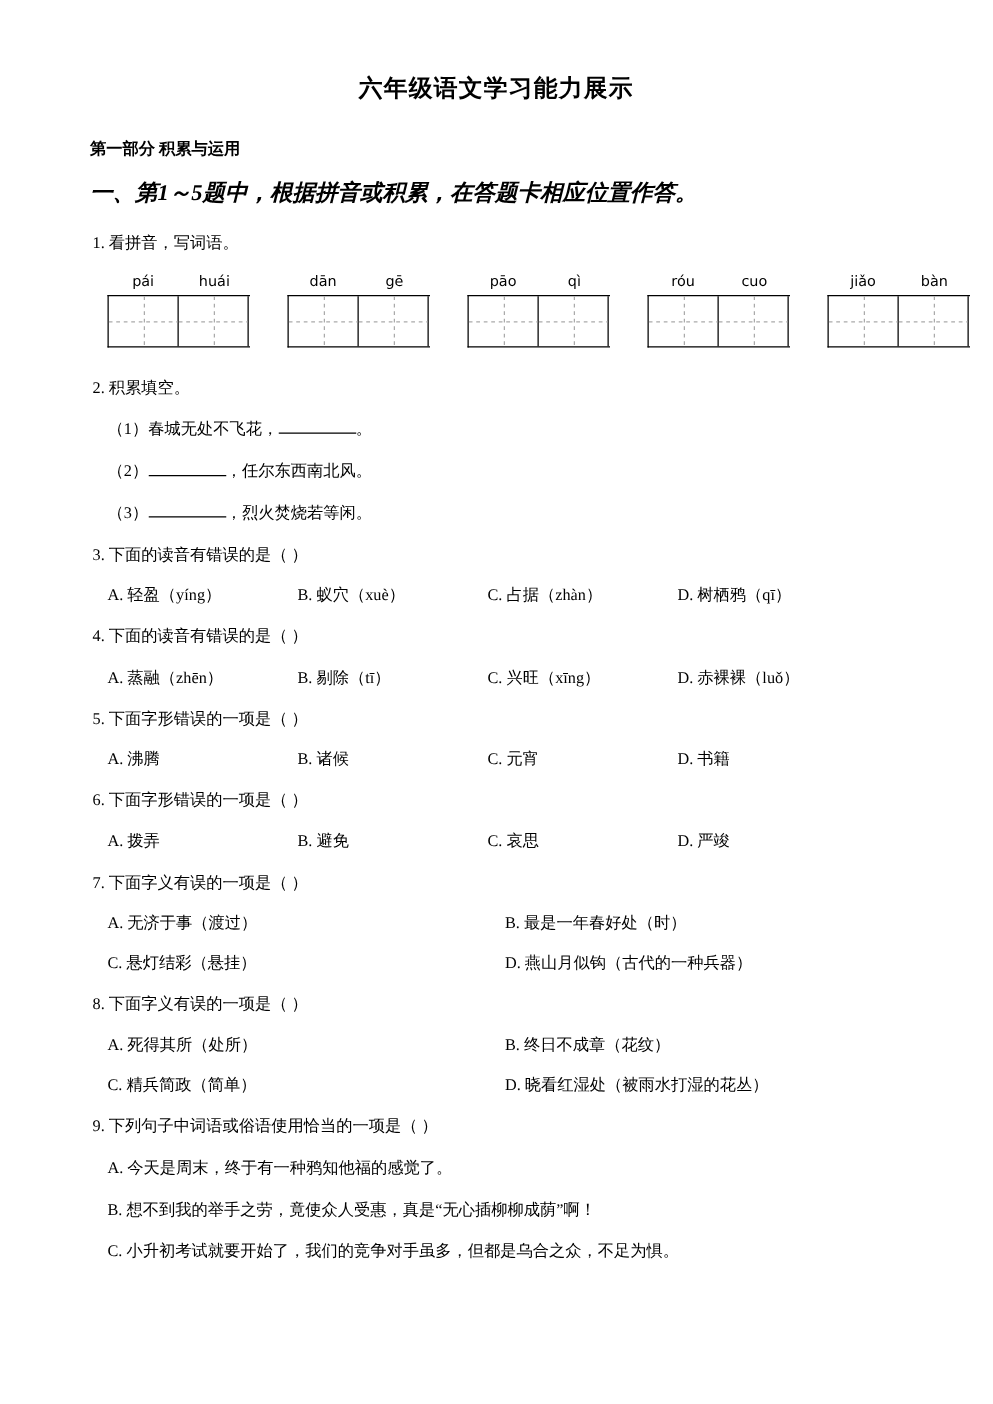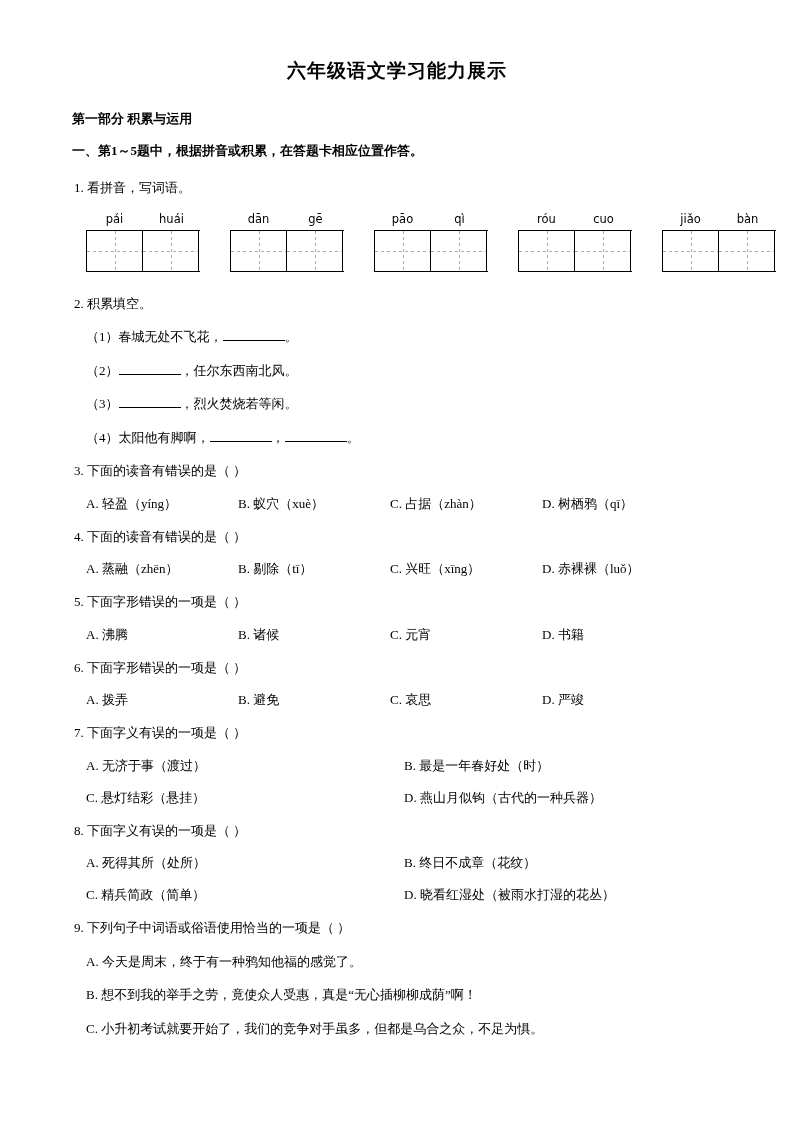--- a/index.html
+++ b/index.html
@@ -27,23 +27,24 @@
     font-weight: bold;
     letter-spacing: 1px;
     margin: 0 0 26px 0;
   }
   .section-head {
     font-size: 13px;
     font-weight: bold;
     margin: 0 0 14px 0;
   }
   .big-q {
-    font-size: 13px;
+    font-size: 18px;
     font-weight: bold;
     margin: 0 0 18px 0;
+    font-style: italic;
   }
   .q-line {
     font-size: 13px;
     margin: 0 0 14px 0;
     line-height: 1.5;
   }
   .q-indent {
     padding-left: 2px;
   }
   .sub-line {
@@ -214,23 +215,20 @@
   </div>
 
   <div class="sub-line">
     <span>（2）</span><span class="blank-u"></span><span>，任尔东西南北风。</span>
   </div>
 
   <div class="sub-line">
     <span>（3）</span><span class="blank-u"></span><span>，烈火焚烧若等闲。</span>
   </div>
 
-  <div class="sub-line">
-    <span>（4）太阳他有脚啊，</span><span class="blank-u"></span><span>，</span><span class="blank-u"></span><span>。</span>
-  </div>
 
   <div class="q-line q-indent">3. 下面的读音有错误的是（      ）</div>
   <div class="choices-4">
     <span class="opt">A.  轻盈（yíng）</span>
     <span class="opt">B.  蚁穴（xuè）</span>
     <span class="opt">C.  占据（zhàn）</span>
     <span class="opt">D.  树栖鸦（qī）</span>
   </div>
 
   <div class="q-line q-indent">4. 下面的读音有错误的是（      ）</div>

